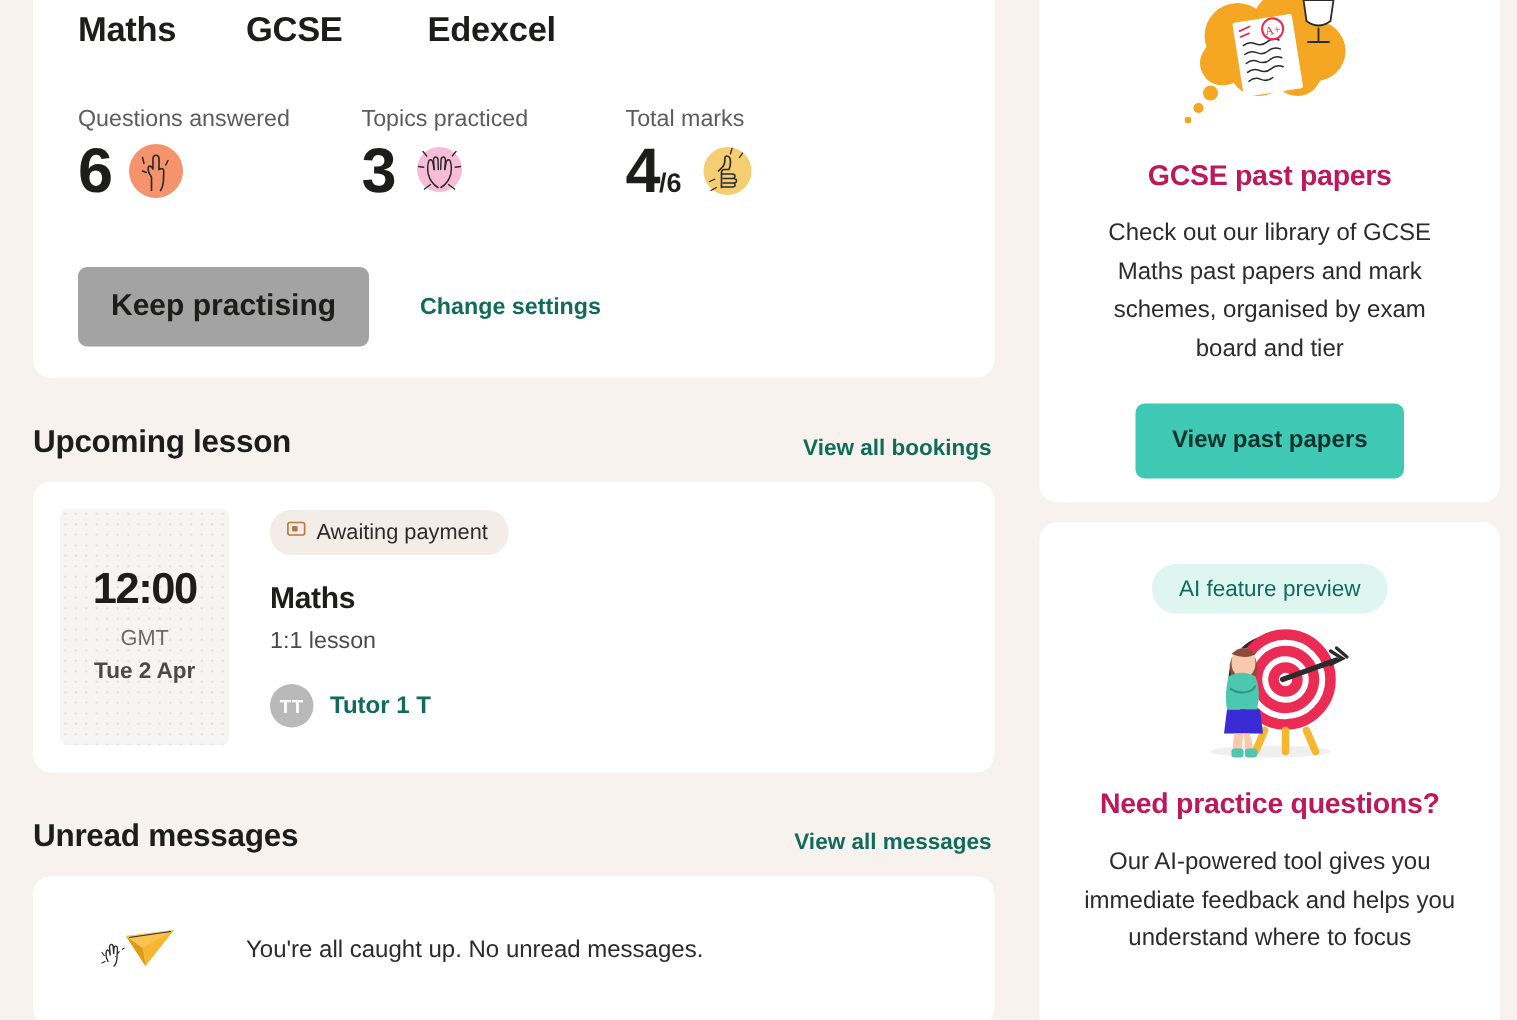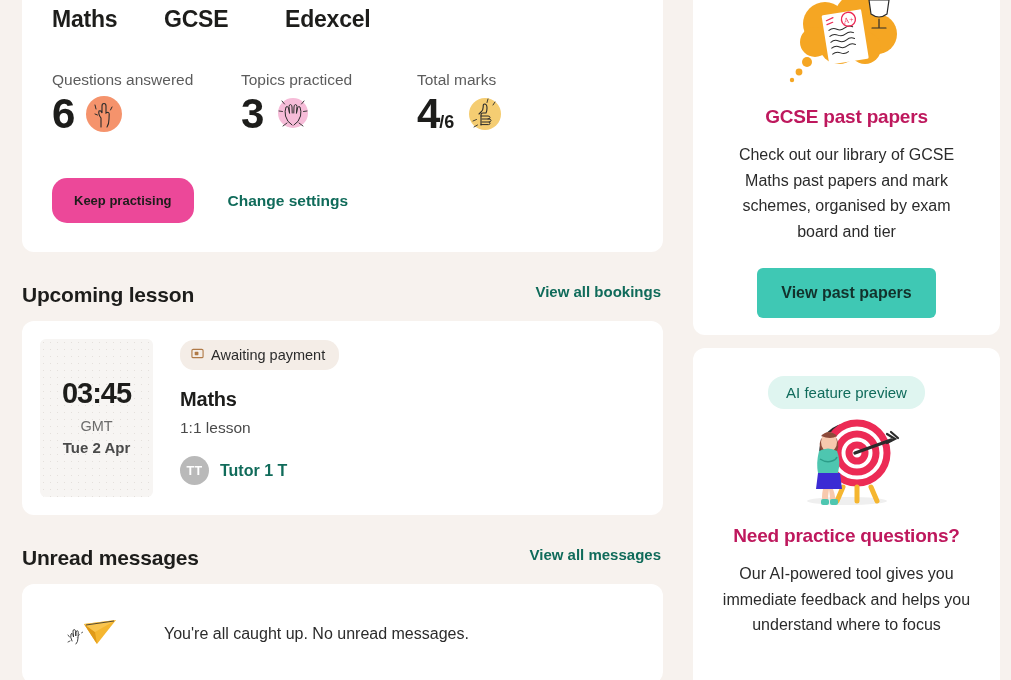--- a/index.html
+++ b/index.html
@@ -83,43 +83,43 @@
     margin-left: 8px;
     flex: 0 0 44px;
   }
 
   .actions-row {
     display: flex;
     align-items: center;
     margin-top: 42px;
   }
   .btn-practise {
-    background: #ec4899;
-    color: #1d1d1b;
-    font-size: 13px;
+    background: #a3a3a3;
+    color: #1d1d1b;
+    font-size: 20px;
     font-weight: bold;
     border: none;
-    border-radius: 15px;
+    border-radius: 6px;
     padding: 15px 22px;
     cursor: pointer;
     font-family: "Liberation Sans", sans-serif;
   }
   .link-settings {
     color: #106b5a;
     font-size: 15.5px;
     font-weight: bold;
     text-decoration: none;
     margin-left: 34px;
     cursor: pointer;
   }
 
   
   .section-head {
     display: flex;
-    align-items: flex-start;
+    align-items: flex-end;
     justify-content: space-between;
     margin-top: 31px;
     margin-bottom: 14px;
     padding-right: 2px;
   }
   .section-title {
     font-size: 21px;
     font-weight: bold;
     color: #1d1d1b;
     letter-spacing: -0.2px;
@@ -365,21 +365,21 @@
 
     </div>
 
     <div class="section-head">
       <div class="section-title">Upcoming lesson</div>
       <a class="section-link">View all bookings</a>
     </div>
 
     <div class="card lesson-card">
       <div class="time-box">
-        <div class="time-val">03:45</div>
+        <div class="time-val">12:00</div>
         <div class="time-zone">GMT</div>
         <div class="time-date">Tue 2 Apr</div>
       </div>
       <div class="lesson-info">
         <div class="badge-pay">
           <span>
             <svg viewBox="0 0 14 14" width="13" height="13">
               <rect x="1" y="2.5" width="12" height="9" rx="1.4" fill="none" stroke="#b07a47" stroke-width="1.2"></rect>
               <rect x="4" y="5" width="4" height="4" rx="0.8" fill="#b07a47"></rect>
             </svg>

